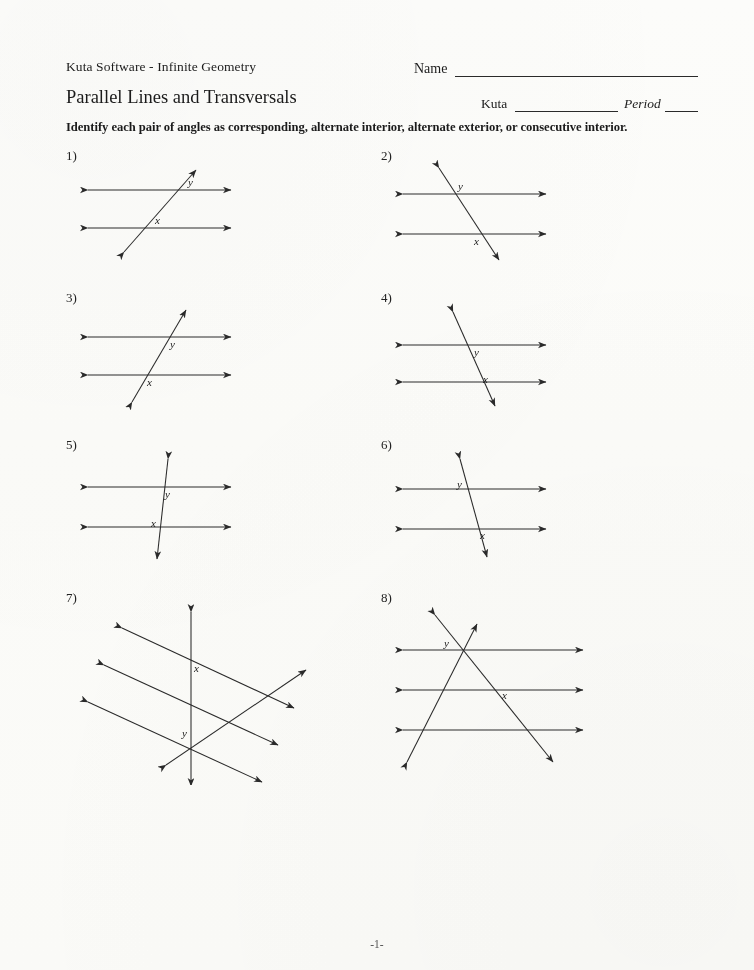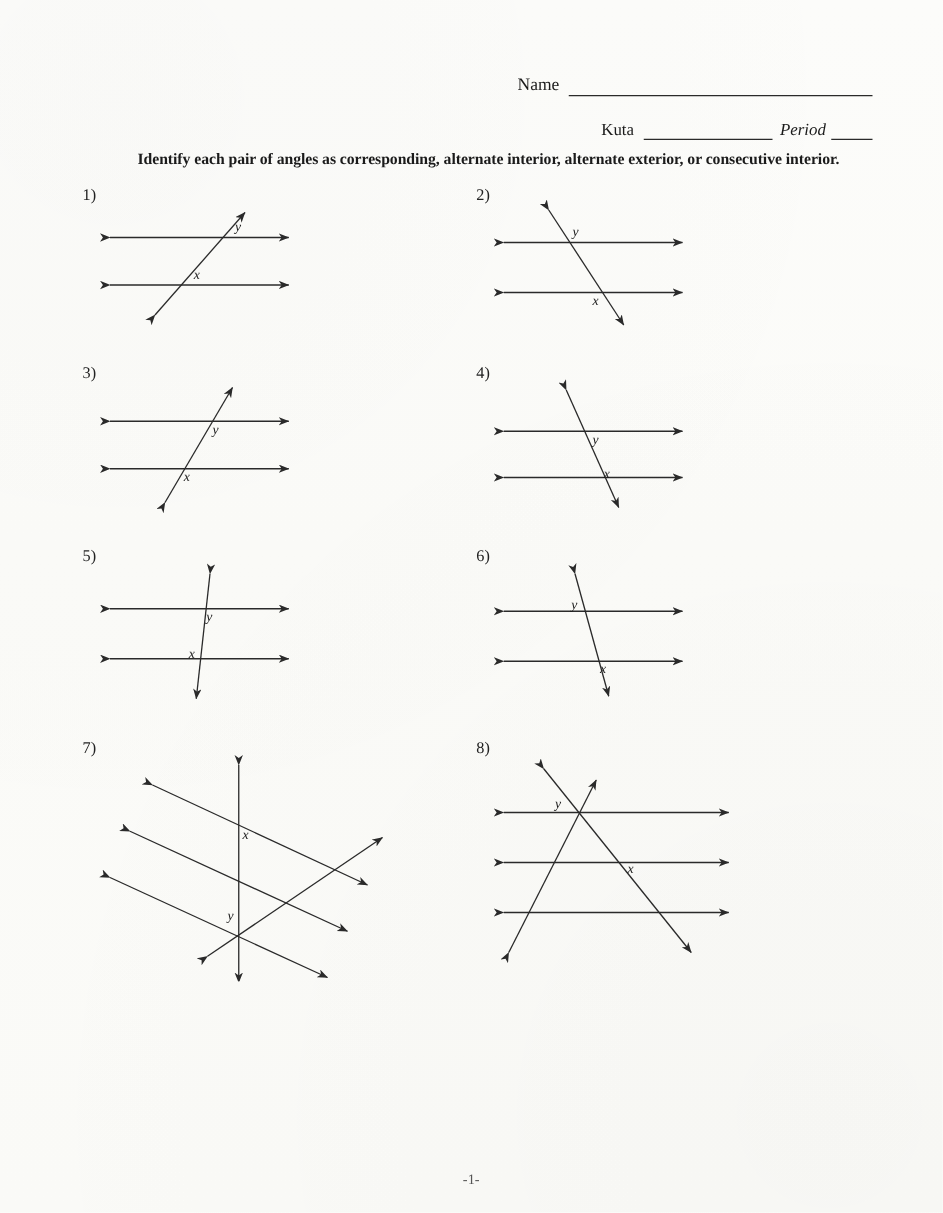--- a/index.html
+++ b/index.html
@@ -69,21 +69,20 @@
   .rule-period { left: 665px; top: 111px; width: 33px; }
 
   .instructions {
     position: absolute;
     left: 66px;
     top: 120px;
     width: 640px;
     font-size: 12.6px;
     font-weight: bold;
     letter-spacing: -0.05px;
-    margin-left: 44px;
   }
 
   
   .problem {
     position: absolute;
   }
   .pnum {
     position: absolute;
     font-size: 13px;
     color: #222;
@@ -110,20 +109,22 @@
     text-align: center;
     font-size: 11.5px;
     color: #555;
   }
 </style>
 </head>
 <body>
 
 <div class="page">
 
+  <div class="hdr-brand">Kuta Software - Infinite Geometry</div>
+  <div class="hdr-title">Parallel Lines and Transversals</div>
 
   <div class="hdr-name-label">Name</div>
   <div class="rule rule-name"></div>
 
   <div class="hdr-date-label">Kuta</div>
   <div class="rule rule-date"></div>
 
   <div class="hdr-period-label">Period</div>
   <div class="rule rule-period"></div>
 

